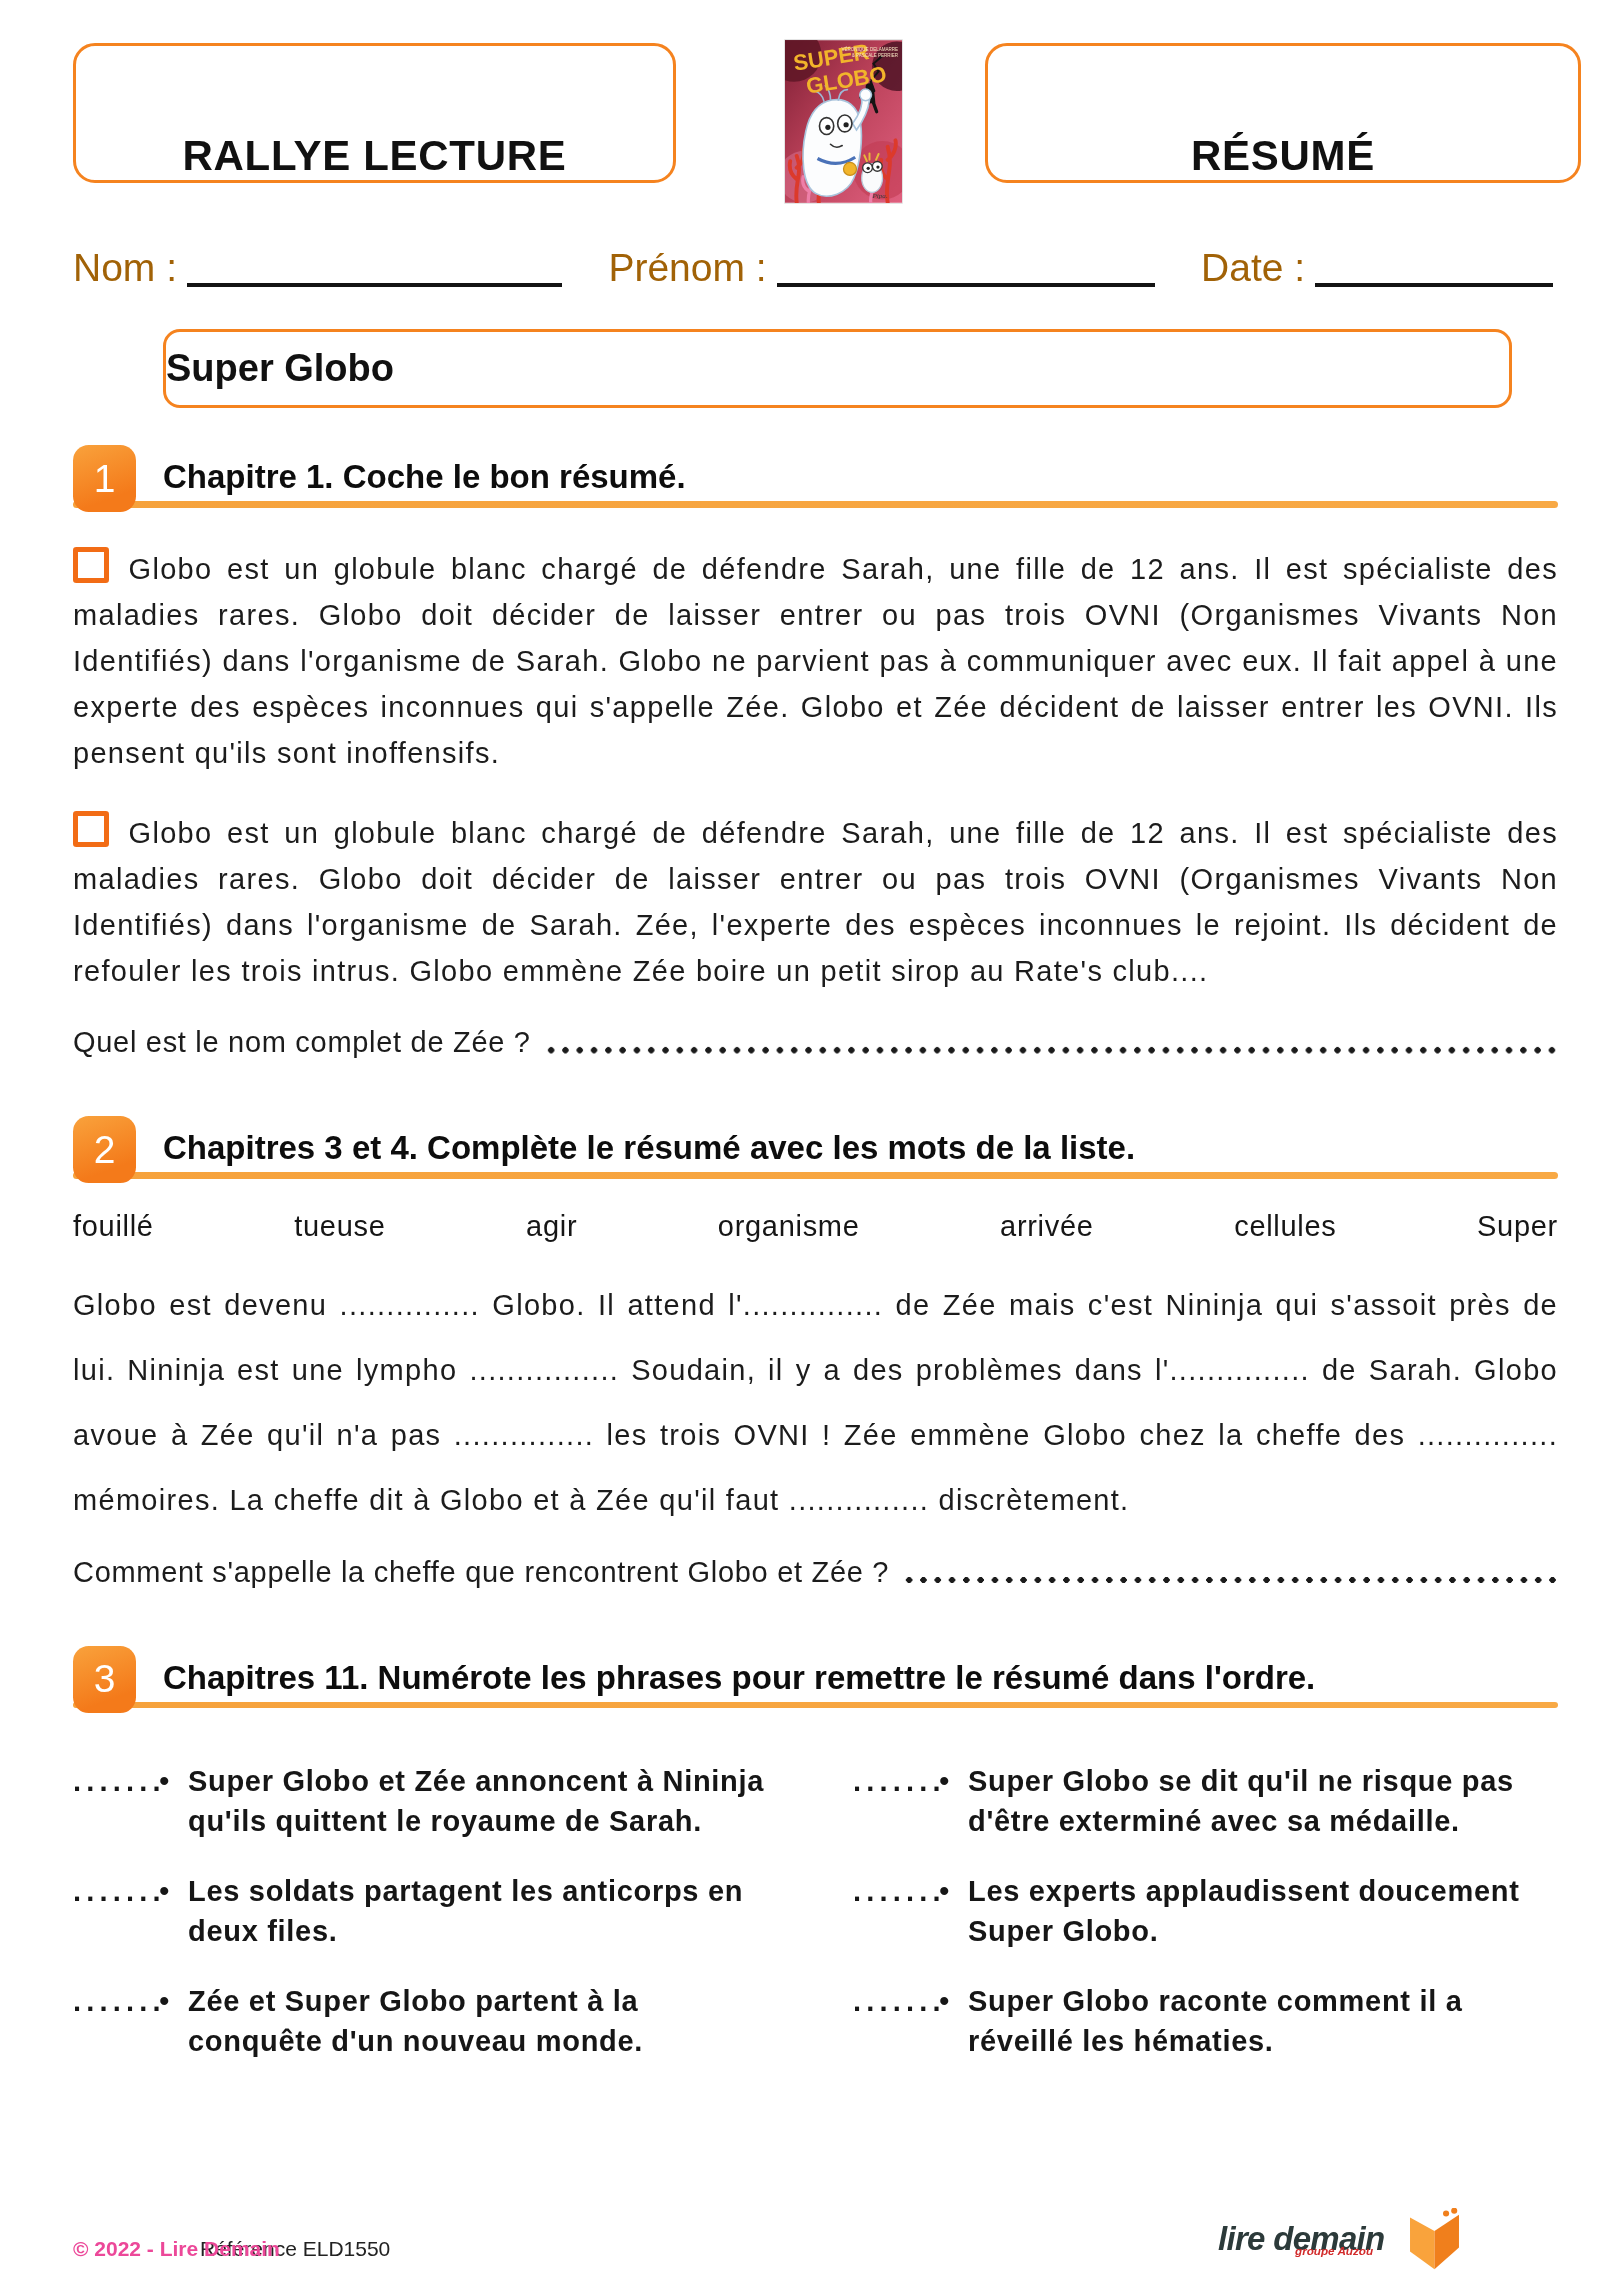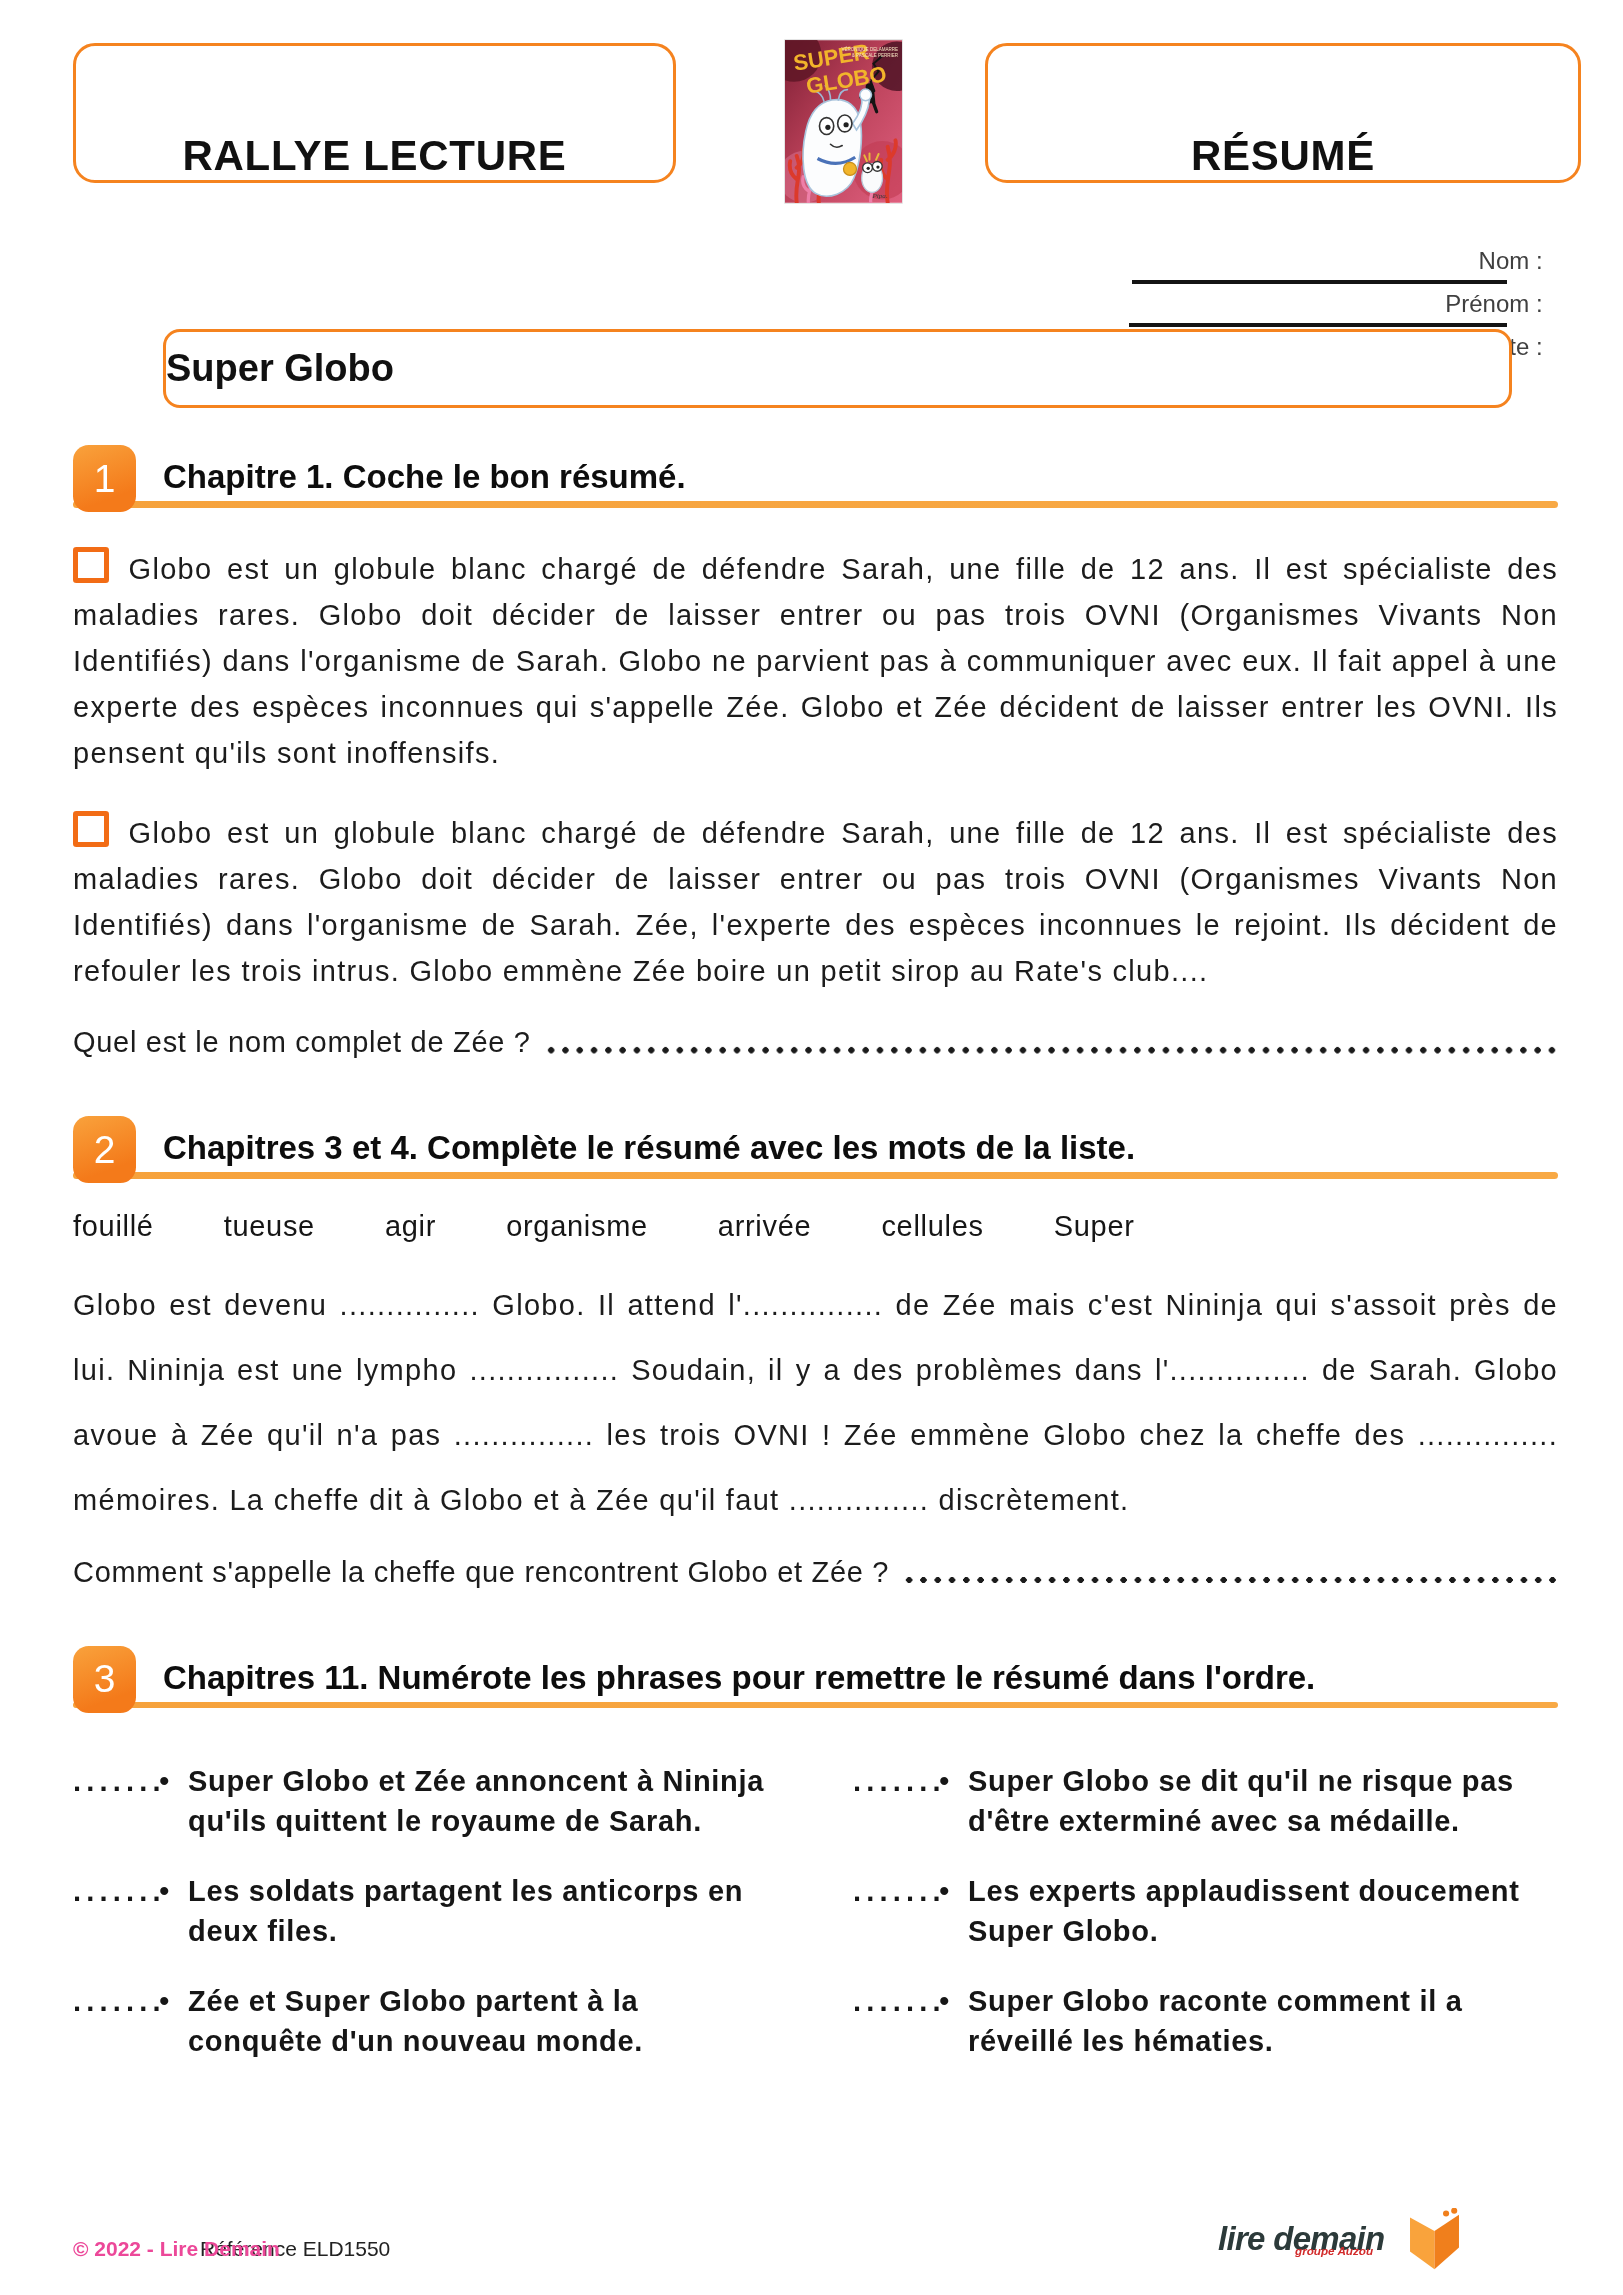--- a/index.html
+++ b/index.html
@@ -16,21 +16,21 @@
   .hdr-box.left{left:73px;width:597px;}
   .hdr-box.right{left:985px;width:590px;}
   .hdr-box span{
     font-size:42px;font-weight:800;letter-spacing:0.7px;color:#111;
   }
   .cover{position:absolute;left:785px;top:40px;width:117px;height:163px;
     box-shadow:0 0 0 0.7px #d8d8d8;}
   
   .id-row{
     position:absolute;left:73px;top:241px;width:1480px;height:46px;
-    display:flex;align-items:flex-end;font-size:24px;color:#404040;flex-direction:column;
+    display:flex;align-items:flex-end;font-size:39px;color:#a16207;
   }
   .id-label{white-space:nowrap;margin-right:10.4px;line-height:39px;}
   .id-line{border-bottom:4.6px solid #141414;height:35px;}
   .id-line.nom{width:375px;margin-right:46px;}
   .id-line.prenom{width:378px;margin-right:46px;}
   .id-line.date{flex:1;}
   
   .title-box{
     position:absolute;left:163px;top:329px;width:1343px;height:73px;
     border:3.3px solid #F5831F;border-radius:17px;display:flex;align-items:center;
@@ -69,21 +69,21 @@
   }
   .q-row .q-label{white-space:nowrap;}
   .dotfill{
     flex:1;height:10.4px;margin:0 0 5.2px 13px;
     background-image:radial-gradient(circle,#1b1b1b 2.9px,transparent 3.3px);
     background-size:14.3px 10.4px;background-repeat:repeat-x;background-position:0 center;
   }
   
   .sec{margin-top:55px;}
   .word-row{
-    margin-top:27px;display:flex;justify-content:flex-start;gap:70px;
+    margin-top:27px;display:flex;justify-content:space-between;gap:70px;
     font-size:29px;letter-spacing:0.7px;color:#161616;
   }
   .fill-par{
     margin:30px 0 0 0;font-size:29px;line-height:65px;letter-spacing:1.3px;
     text-align:justify;color:#1c1c1c;
   }
   
   .cols{display:flex;gap:75px;margin-top:48px;}
   .col{flex:1;min-width:0;}
   .s3-item{display:flex;margin-bottom:30px;font-size:29px;line-height:40px;

